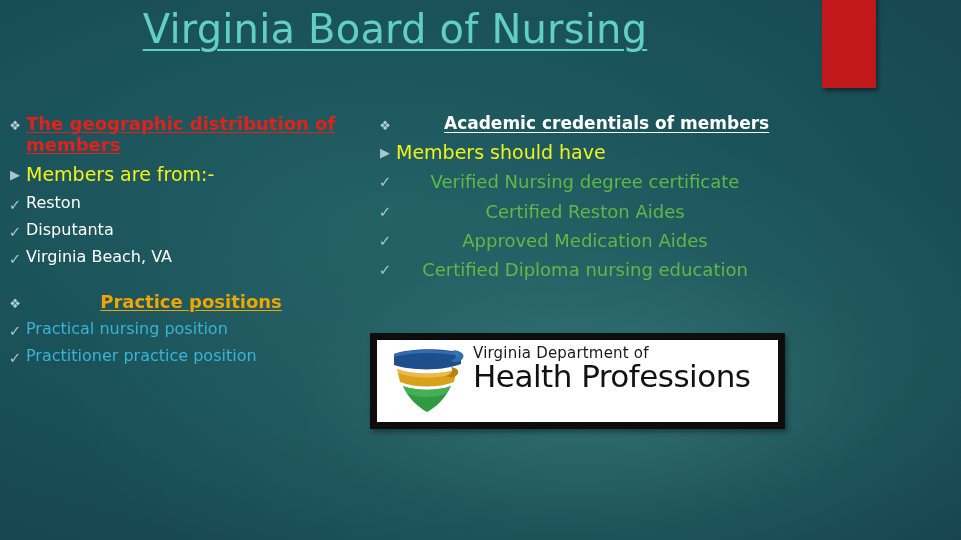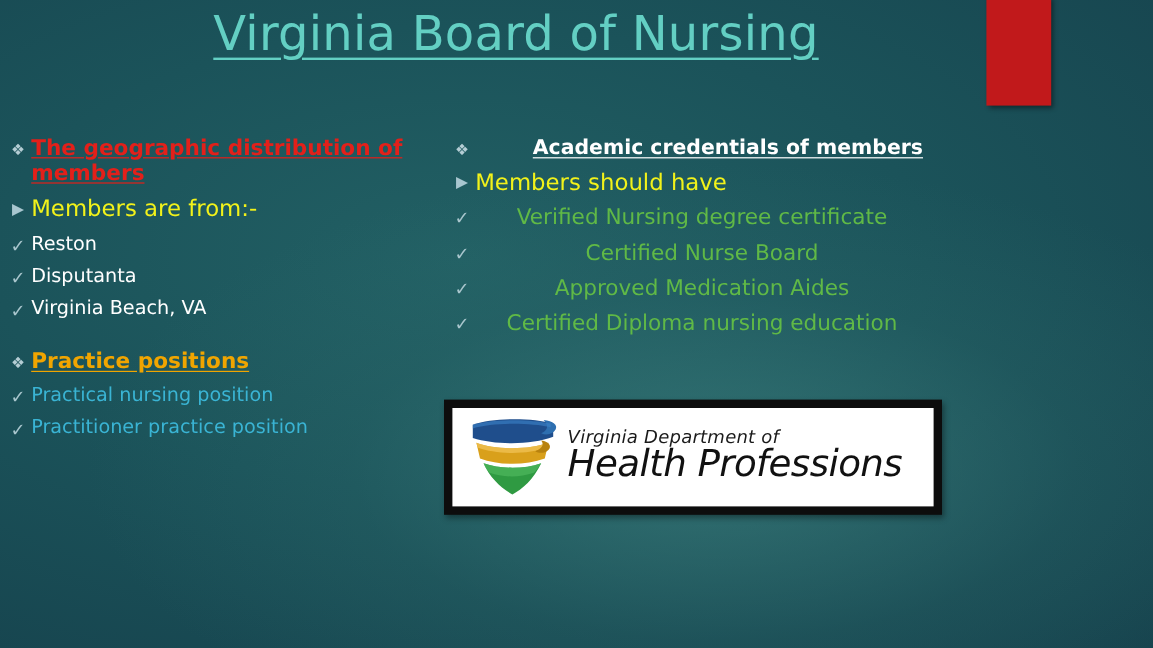--- a/index.html
+++ b/index.html
@@ -39,21 +39,20 @@
     text-align: center;
     font-family: "DejaVu Sans", sans-serif;
     font-size: 40px;
     font-weight: 400;
     letter-spacing: 0.2px;
     color: #63cfc3;
     text-decoration: underline;
     text-underline-offset: 6px;
     text-decoration-thickness: 2px;
     white-space: nowrap;
-    padding-left: 35px;
   }
   
   .column {
     position: absolute;
     top: 113px;
   }
   #col-left  { left: 4px;   width: 352px; }
   #col-right { left: 374px; width: 400px; }
 
   .bullet-row {
@@ -91,20 +90,21 @@
     text-decoration: underline;
     text-underline-offset: 3px;
     margin-left: 48px;
   }
   .h-gold {
     color: #f0a500;
     font-weight: bold;
     font-size: 18px;
     text-decoration: underline;
     text-underline-offset: 2px;
+    text-align: center;
   }
   .t-yellow { color: #f2f21a; font-size: 19px; }
   .t-white  { color: #ffffff; font-size: 16px; }
   .t-green  { color: #60b946; font-size: 18px; text-align: center; }
   .t-cyan   { color: #3ab4d4; font-size: 16px; }
   .sp-left-2   { margin-top: 8px; }
   .sp-gap      { margin-top: 24px; }
   .sp-right-2  { margin-top: 8px; }
 
   
@@ -131,23 +131,22 @@
   #logo-shield {
     position: absolute;
     left: 14px;
     top: 8px;
     width: 78px;
     height: 66px;
   }
   #logo-text {
     position: absolute;
     left: 96px;
-    top: 15px;
+    top: 4px;
     right: 4px;
-    font-style: italic;
   }
   .logo-l1 {
     font-family: "DejaVu Sans", sans-serif;
     font-size: 15px;
     color: #1a1a1a;
     letter-spacing: 0.2px;
     line-height: 1.2;
   }
   .logo-l2 {
     font-family: "DejaVu Sans", sans-serif;
@@ -233,21 +232,21 @@
       <span class="btext t-yellow">Members should have</span>
     </div>
 
     <div class="bullet-row sp-right-2">
       <span class="marker check">✓</span>
       <span class="btext t-green">Verified Nursing degree certificate</span>
     </div>
 
     <div class="bullet-row sp-right-2">
       <span class="marker check">✓</span>
-      <span class="btext t-green">Certified Nurse Board</span>
+      <span class="btext t-green">Certified Reston Aides</span>
     </div>
 
     <div class="bullet-row sp-right-2">
       <span class="marker check">✓</span>
       <span class="btext t-green">Approved Medication Aides</span>
     </div>
 
     <div class="bullet-row sp-right-2">
       <span class="marker check">✓</span>
       <span class="btext t-green">Certified Diploma nursing education</span>

